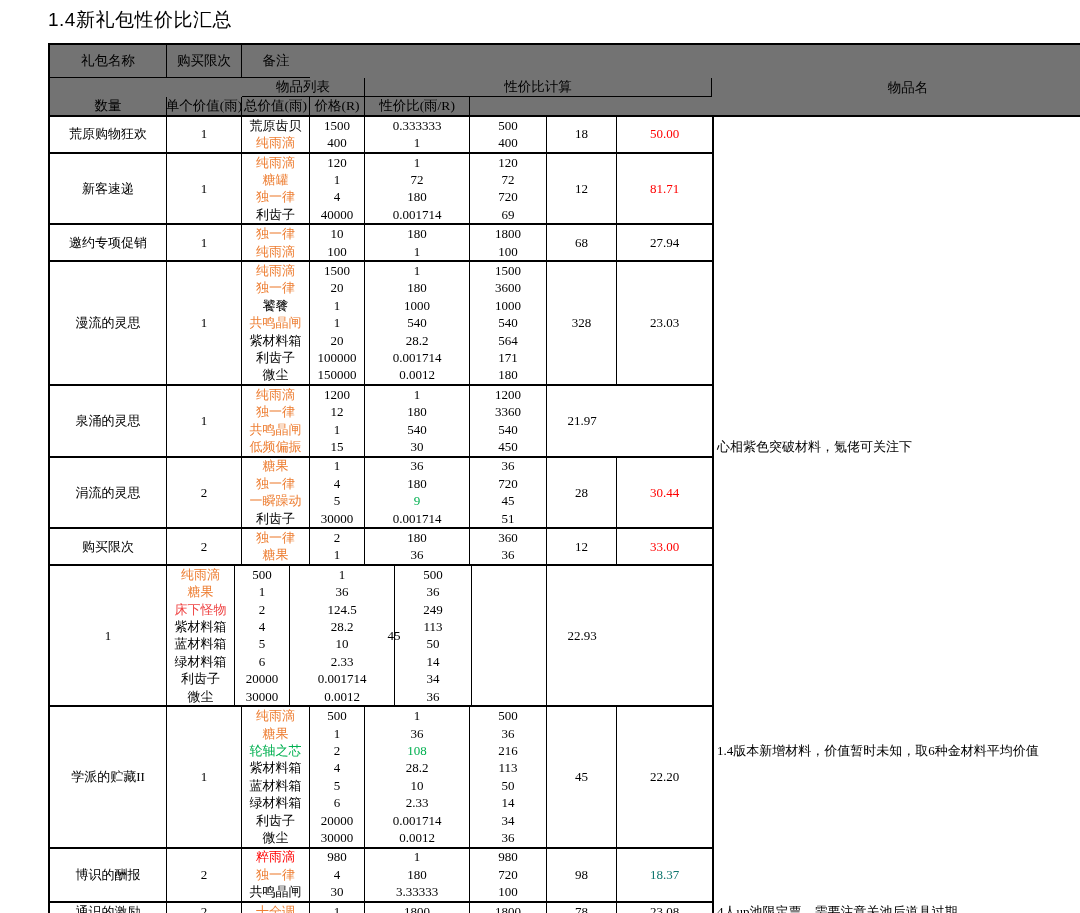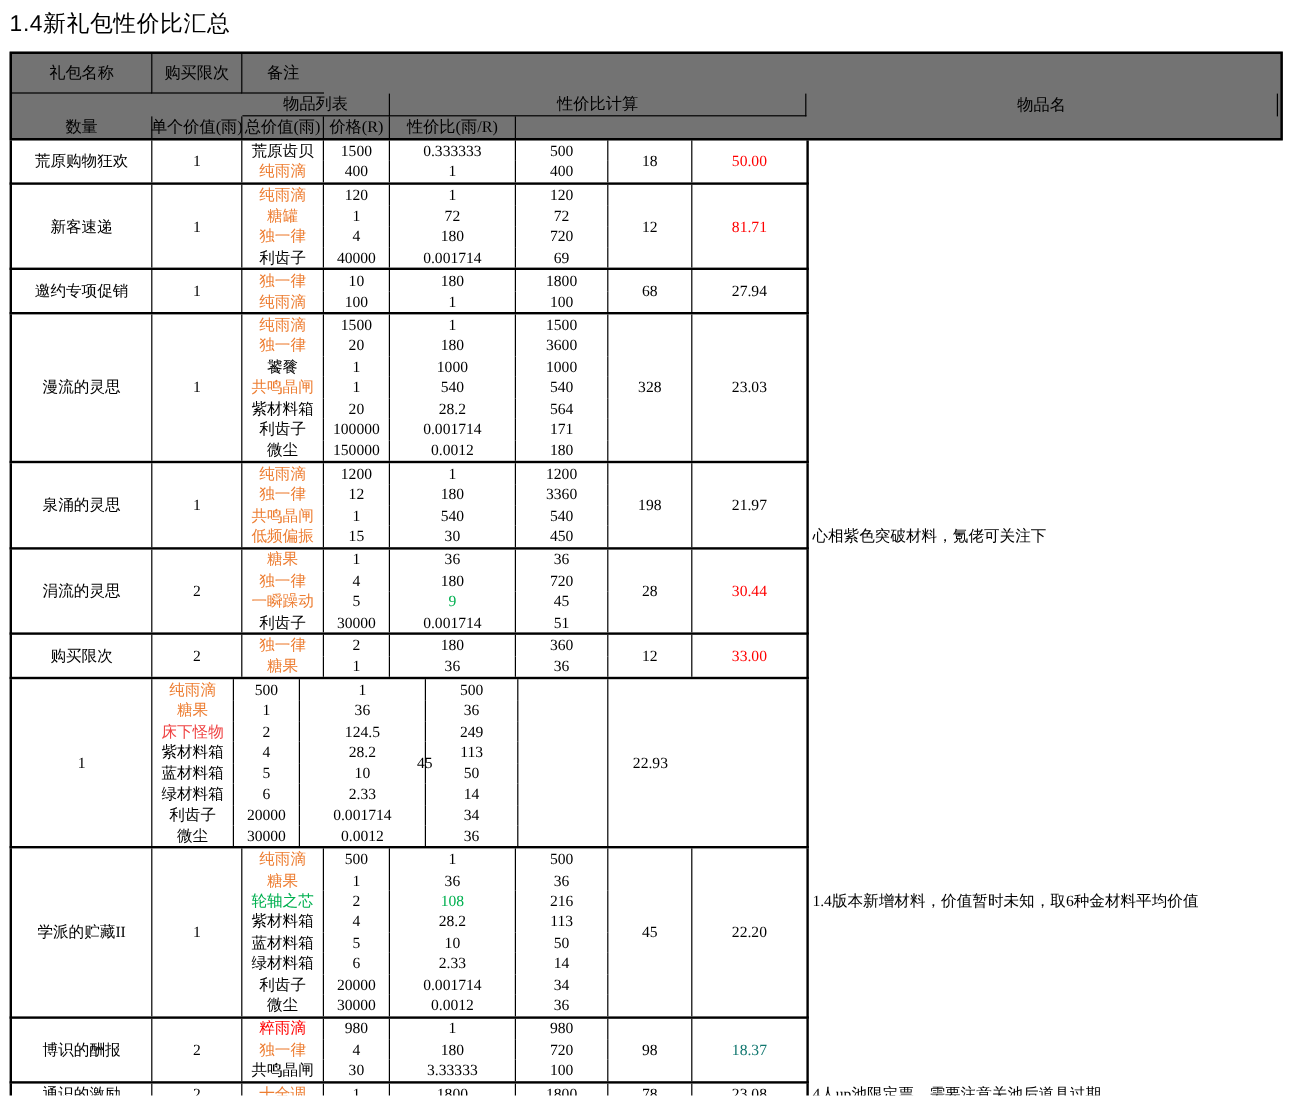--- a/index.html
+++ b/index.html
@@ -1,19 +1,19 @@
 <!DOCTYPE html>
 <html><head>
 <meta charset="utf-8">
 <style>
   * { margin:0; padding:0; box-sizing:border-box; }
   html,body { background:#ffffff; }
   body { width:1080px; height:913px; overflow:hidden;
          font-family:"Liberation Serif","DejaVu Serif",serif; color:#000; }
-  #page { position:relative; width:872px; height:913px; --rh:17.42px; }
+  #page { position:relative; width:872px; height:913px;margin-left:40px; --rh:17.42px; }
 
   .title { position:absolute; left:8px; top:7px; font-family:"Liberation Sans","DejaVu Sans",sans-serif;
            font-size:19px; letter-spacing:0.5px; color:#000; white-space:nowrap; }
 
   .sheet { position:absolute; left:8px; top:43px; }
 
   
   .thead { display:grid;
            grid-template-columns:117px 75px 68px 55px 105px 77px 70px 95px 393px;
            grid-template-rows:17px 16px;
@@ -180,21 +180,20 @@
               <div class="icell">3360</div>
               <div class="icell" style="color: rgb(237, 125, 49);">共鸣晶闸</div>
               <div class="icell">1</div>
               <div class="icell">540</div>
               <div class="icell">540</div>
               <div class="icell" style="color: rgb(237, 125, 49);">低频偏振</div>
               <div class="icell">15</div>
               <div class="icell">30</div>
               <div class="icell">450</div>
             </div>
-            <div class="cell">198</div>
             <div class="cell c-ratio" style="color: rgb(0, 0, 0);">21.97</div>
           </div>
           <div class="note-cell">
             <div class="note-text" style="top: 52.26px;">心相紫色突破材料，氪佬可关注下</div>
           </div>
         </div>
         <div class="group">
           <div class="group-grid">
             <div class="cell">涓流的灵思</div>
             <div class="cell">2</div>

